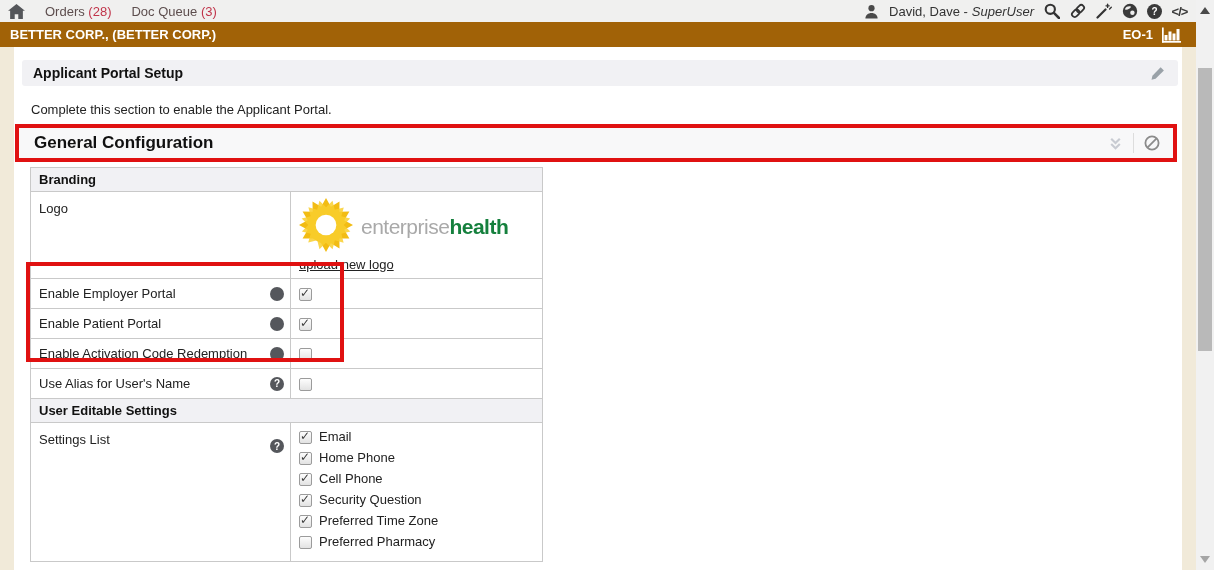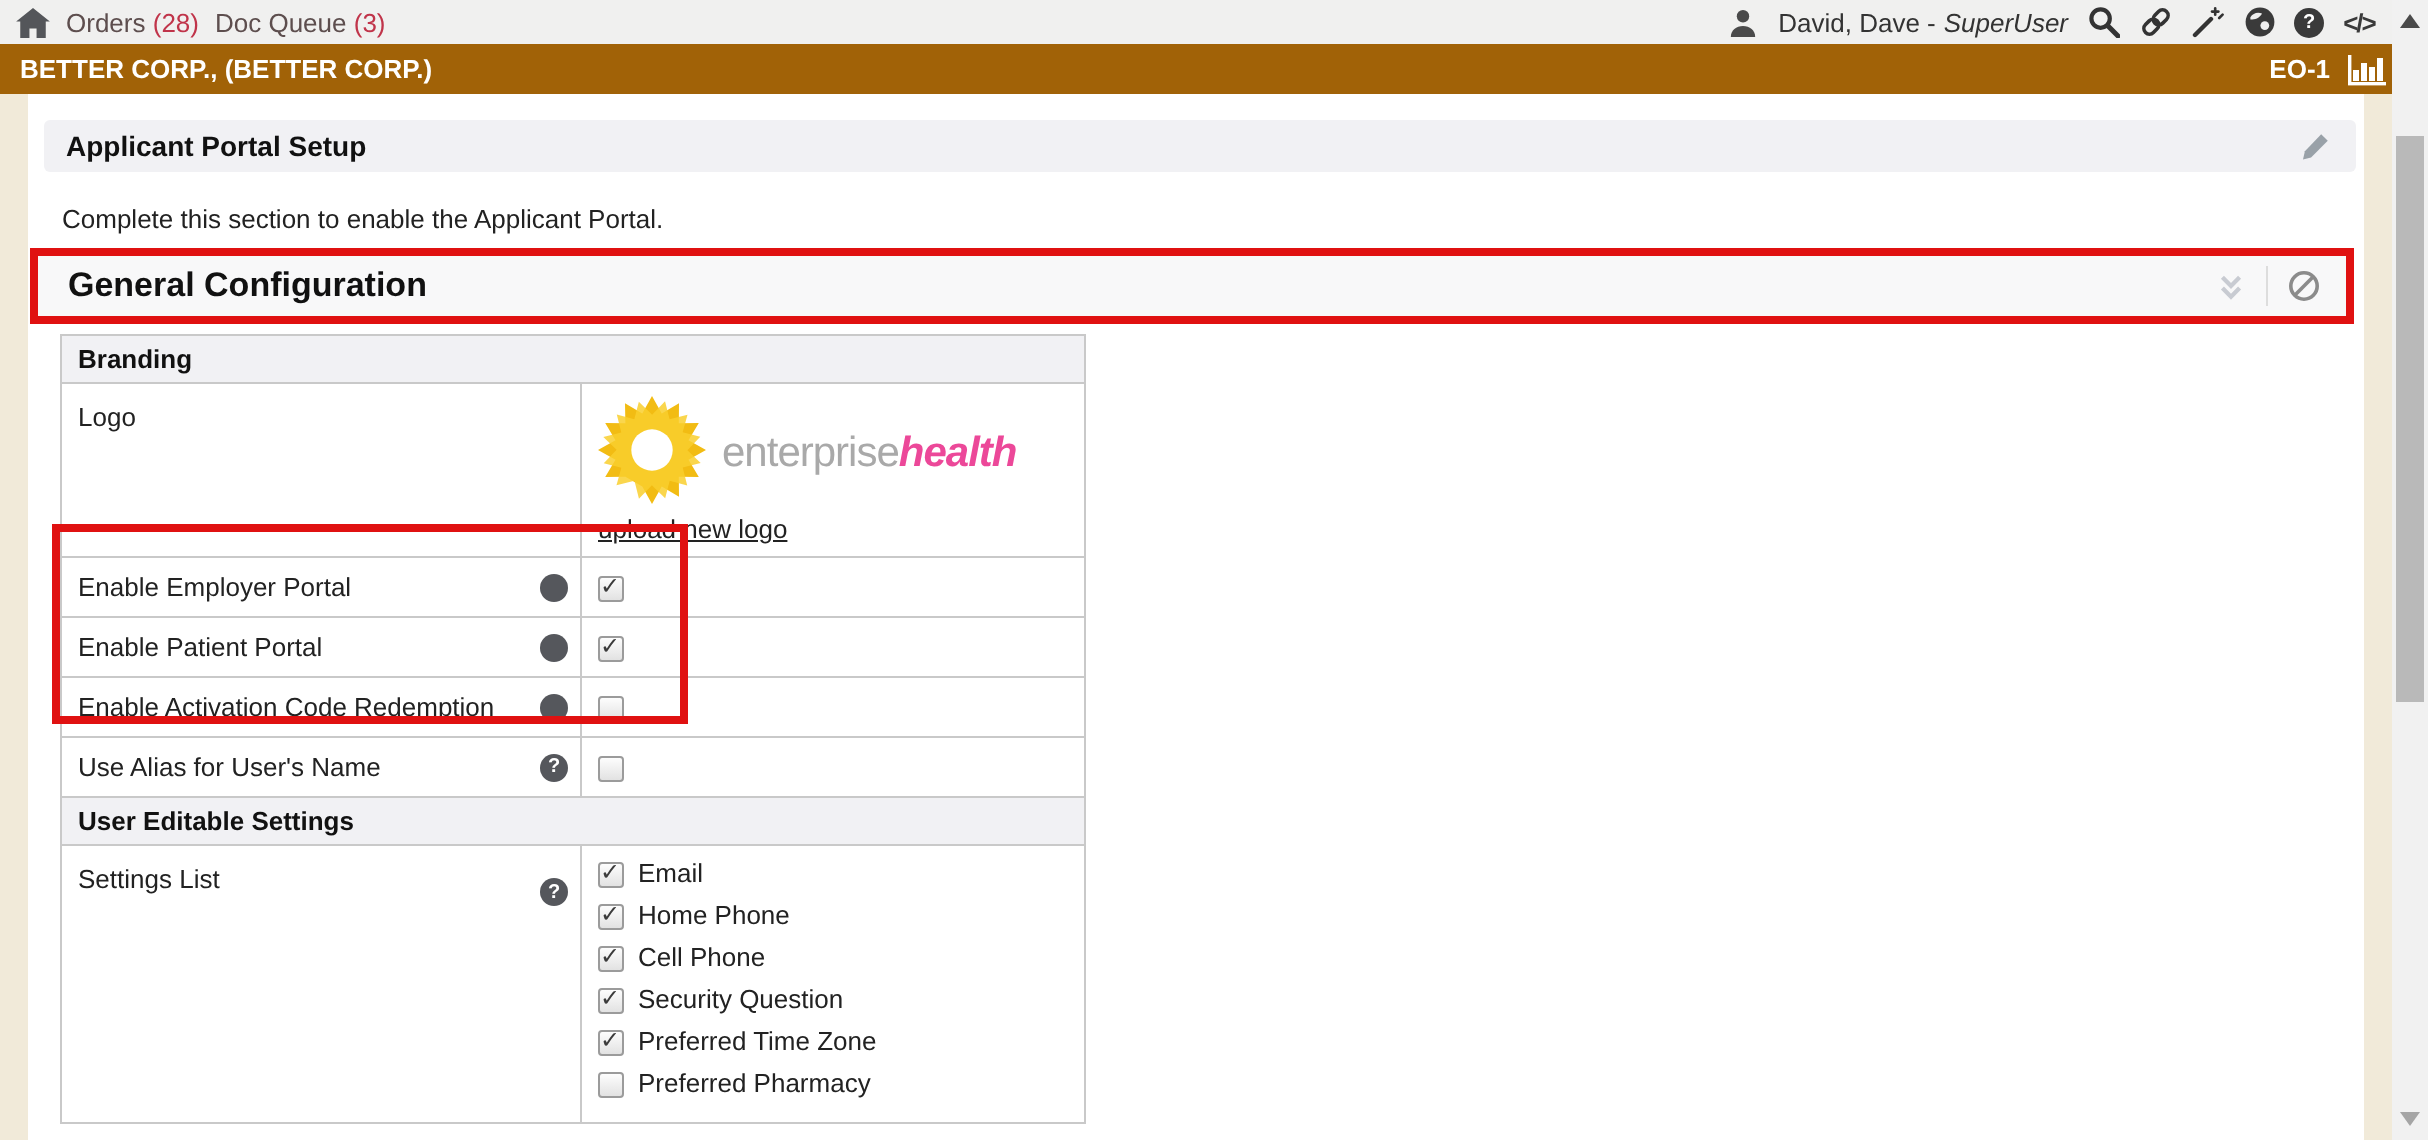--- a/index.html
+++ b/index.html
@@ -7,38 +7,38 @@
   body {
     position:relative; overflow:hidden;
     font-family:"Liberation Sans", sans-serif;
     background:#f1ead9;
     --annotation:#e01111;
   }
 
   
   .topbar { position:absolute; left:0; top:0; width:1196px; height:22px;
     background:#f0f0ef; display:flex; align-items:center; z-index:3; }
-  .topbar-left { display:flex; align-items:center; gap:8px; padding-left:8px; }
+  .topbar-left { display:flex; align-items:center; gap:20px; padding-left:8px; }
   .nav-item { font-size:13px; color:#5d4e4e; cursor:pointer; white-space:nowrap; }
   .nav-item .count { color:#c0344a; }
   .topbar-right { margin-left:auto; display:flex; align-items:center; gap:9px; padding-right:8px; }
   .user-name { font-size:13px; color:#333; display:flex; gap:4px; align-items:center; }
   .user-role { font-style:italic; }
   .tb-icon { width:17px; height:17px; display:flex; align-items:center; justify-content:center; cursor:pointer; }
   .code-icon { font-size:13px; font-weight:bold; color:#3a3a3a; letter-spacing:-1px; }
   .circle-help { width:15px; height:15px; border-radius:50%; background:#3a3a3a; color:#fff;
     font-size:10px; font-weight:bold; display:flex; align-items:center; justify-content:center; }
 
   
   .orgbar { position:absolute; left:0; top:22px; width:1196px; height:25px;
     background:#a16207; color:#fff; display:flex; align-items:center;
     font-size:13px; font-weight:bold; z-index:3; }
   .crumb1 { padding-left:10px; white-space:nowrap; }
   .crumb2 { padding-left:18px; white-space:nowrap; }
-  .orgbar-right { margin-left:auto; display:flex; align-items:center; gap:8px; padding-right:2px; }
+  .orgbar-right { margin-left:auto; display:flex; align-items:center; gap:8px; padding-right:14px; }
 
   
   .card { position:absolute; left:14px; top:47px; width:1168px; height:523px; background:#fff; }
 
   .page-titlebar { position:absolute; left:8px; top:13px; width:1156px; height:26px;
     background:#f1f1f4; border-radius:3px; display:flex; align-items:center; }
   .page-title { font-size:14px; font-weight:bold; color:#111; padding-left:11px; }
   .pencil-btn { margin-left:auto; padding-right:13px; display:flex; cursor:pointer; }
 
   .desc { position:absolute; left:17px; top:55px; font-size:13px; color:#222; }
@@ -65,21 +65,21 @@
     color:#fff; font-size:10px; font-weight:bold; align-items:center; justify-content:center; cursor:pointer; }
 
   .cb { display:inline-block; width:13px; height:13px; border:1px solid #9b9b9b; border-radius:2px;
     background:linear-gradient(#fdfdfd,#e2e2e2); position:relative; vertical-align:middle; cursor:pointer; flex:0 0 13px; }
   .cb.checked::after { content:"✓"; font-family:"DejaVu Sans", sans-serif; position:absolute;
     left:0px; top:-3px; font-size:12px; font-weight:bold; color:#3c3c3c; }
 
   .logo-cell { padding:4px 8px 6px 8px; }
   .logo-row-inner { display:flex; align-items:center; gap:8px; min-height:56px; }
   .brand-text { font-size:21px; color:#a9a9a9; letter-spacing:-0.5px; white-space:nowrap; }
-  .brand-bold { color:#ec4899; font-weight:bold;font-style:italic; }
+  .brand-bold { color:#15803d; font-weight:bold; }
   .upload-link { font-size:13px; color:#222; text-decoration:underline; cursor:pointer; display:inline-block; margin-top:2px; }
 
   .settings-cell { vertical-align:top; padding-top:9px; }
   .setting-item { display:flex; align-items:flex-end; gap:7px; margin-bottom:6px; }
 
   
   .features-annotation { position:absolute; left:12px; top:215px; width:318px; height:100px;
     border:4px solid var(--annotation); pointer-events:none; z-index:6; }
 
   

